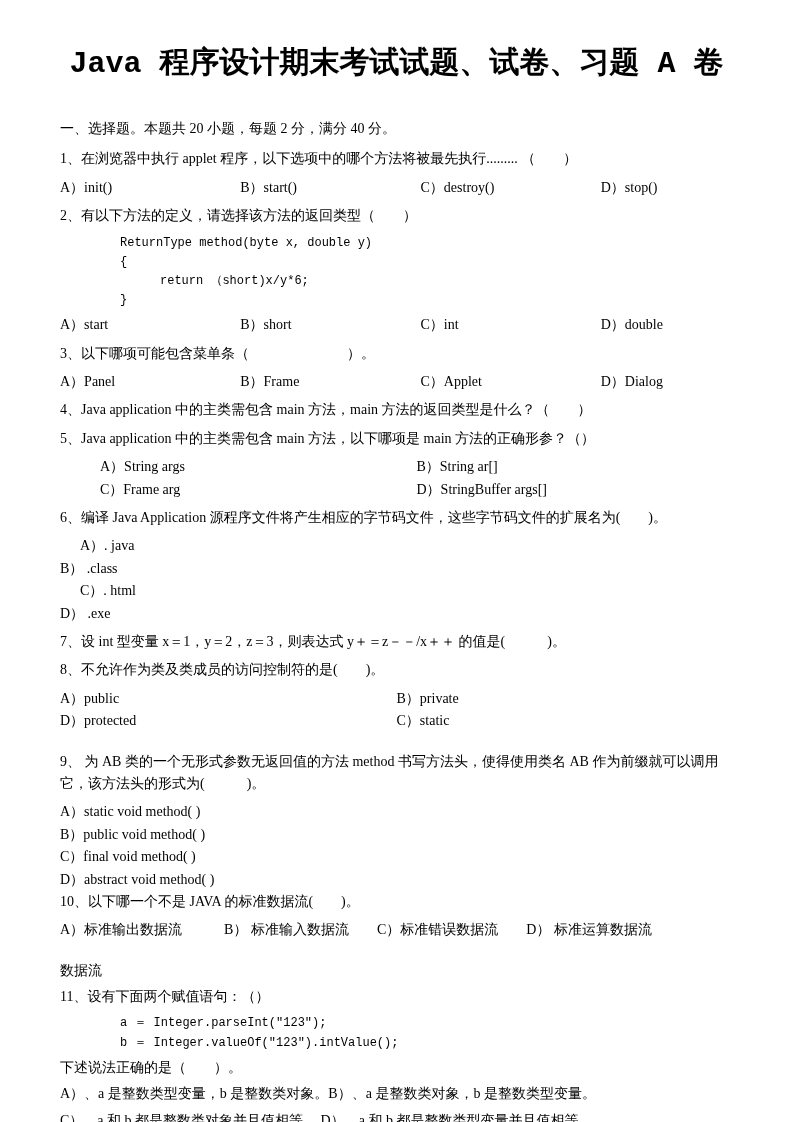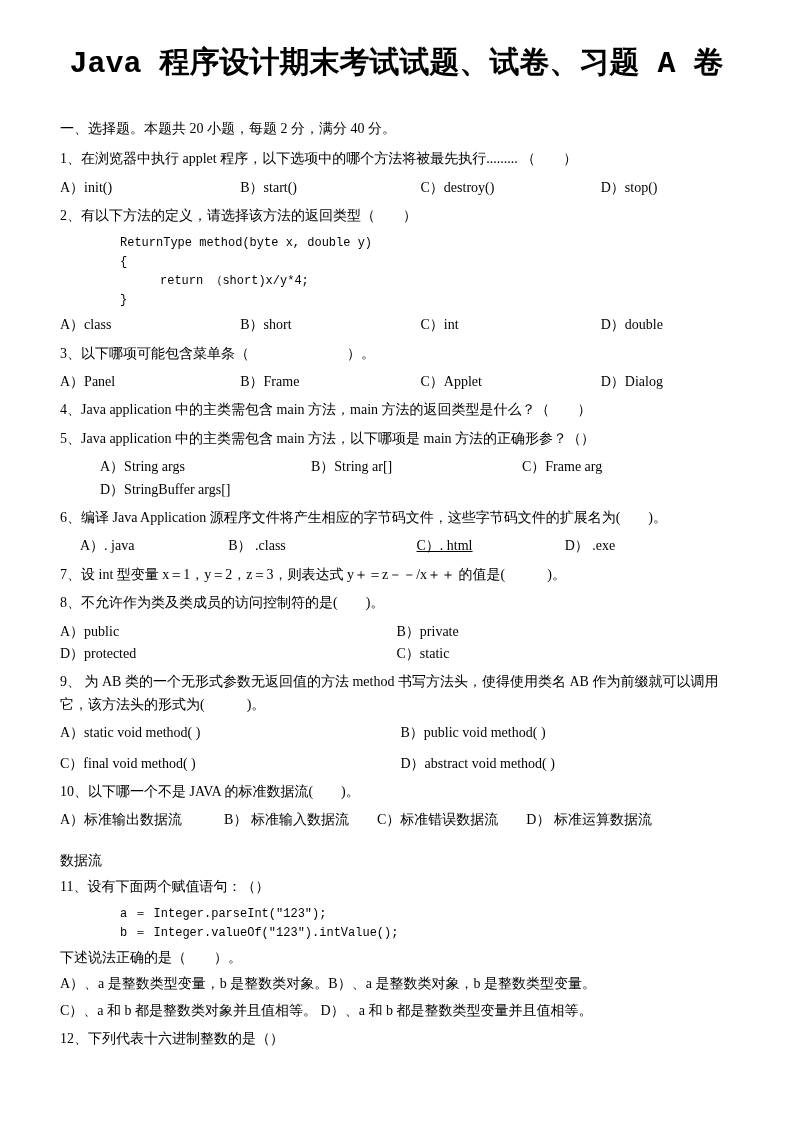--- a/index.html
+++ b/index.html
@@ -64,68 +64,68 @@
     <span class="opt-item">A）init()</span>
     <span class="opt-item">B）start()</span>
     <span class="opt-item">C）destroy()</span>
     <span class="opt-item">D）stop()</span>
   </div>
 
   <p class="question">2、有以下方法的定义，请选择该方法的返回类型（　　）</p>
   <div class="code-block">
     <div>ReturnType  method(byte x, double y)</div>
     <div>{</div>
-    <div style="margin-left:40px;">return  （short)x/y*4;</div>
+    <div style="margin-left:40px;">return  （short)x/y*6;</div>
     <div>}</div>
   </div>
   <div class="options four-col">
-    <span class="opt-item">A）class</span>
+    <span class="opt-item">A）start</span>
     <span class="opt-item">B）short</span>
     <span class="opt-item">C）int</span>
     <span class="opt-item">D）double</span>
   </div>
 
   <p class="question">3、以下哪项可能包含菜单条（　　　　　　　）。</p>
   <div class="options four-col">
     <span class="opt-item">A）Panel</span>
     <span class="opt-item">B）Frame</span>
     <span class="opt-item">C）Applet</span>
     <span class="opt-item">D）Dialog</span>
   </div>
 
   <p class="question">4、Java application 中的主类需包含 main 方法，main 方法的返回类型是什么？（　　）</p>
 
   <p class="question">5、Java application 中的主类需包含 main 方法，以下哪项是 main 方法的正确形参？（）</p>
-  <div style="margin-left: 40px; display:grid; grid-template-columns:1fr 1fr 1fr; margin-bottom:6px;">
+  <div style="margin-left: 40px; display:grid; grid-template-columns:1fr 1fr; margin-bottom:6px;">
     <span class="opt-item">A）String args</span>
     <span class="opt-item">B）String ar[]</span>
     <span class="opt-item">C）Frame  arg</span>
     <span class="opt-item">D）StringBuffer args[]</span>
   </div>
 
   <p class="question">6、编译 Java  Application 源程序文件将产生相应的字节码文件，这些字节码文件的扩展名为(　　)。</p>
-  <div style="display:grid; grid-template-columns:1fr 1fr 1fr 1fr; margin-bottom:6px;">
+  <div style="display:grid; grid-template-columns:1fr; margin-bottom:6px;">
     <span class="opt-item" style="margin-left:20px;">A）. java</span>
     <span class="opt-item">B） .class</span>
-    <span class="opt-item" style="margin-left:20px;text-decoration:underline;">C）. html</span>
+    <span class="opt-item" style="margin-left:20px;">C）. html</span>
     <span class="opt-item">D）  .exe</span>
   </div>
 
   <p class="question">7、设 int 型变量 x＝1，y＝2，z＝3，则表达式  y＋＝z－－/x＋＋  的值是(　　　)。</p>
 
   <p class="question">8、不允许作为类及类成员的访问控制符的是(　　)。</p>
-  <div style="display:grid; grid-template-columns:1fr 1fr; margin-bottom:6px;">
+  <div style="display:grid; grid-template-columns:1fr 1fr; margin-bottom:18px;">
     <span class="opt-item">A）public</span>
     <span class="opt-item">B）private</span>
     <span class="opt-item">D）protected</span>
     <span class="opt-item">C）static</span>
   </div>
 
   <p class="question">9、 为 AB 类的一个无形式参数无返回值的方法 method 书写方法头，使得使用类名 AB 作为前缀就可以调用它，该方法头的形式为(　　　)。</p>
-  <div style="display:grid; grid-template-columns:1fr 1fr; margin-bottom:6px;gap:8px;">
+  <div style="display:grid; grid-template-columns:1fr; ">
     <span class="opt-item">A）static  void  method( )</span>
     <span class="opt-item">B）public  void  method( )</span>
     <span class="opt-item">C）final  void  method( )</span>
     <span class="opt-item">D）abstract  void  method( )</span>
   </div>
 
   <p class="question">10、以下哪一个不是 JAVA 的标准数据流(　　)。</p>
   <p style="margin-bottom:18px;">A）标准输出数据流　　　B） 标准输入数据流　　C）标准错误数据流　　D） 标准运算数据流</p>
   <p style="margin-left:0; margin-bottom:4px;">数据流</p>
 

